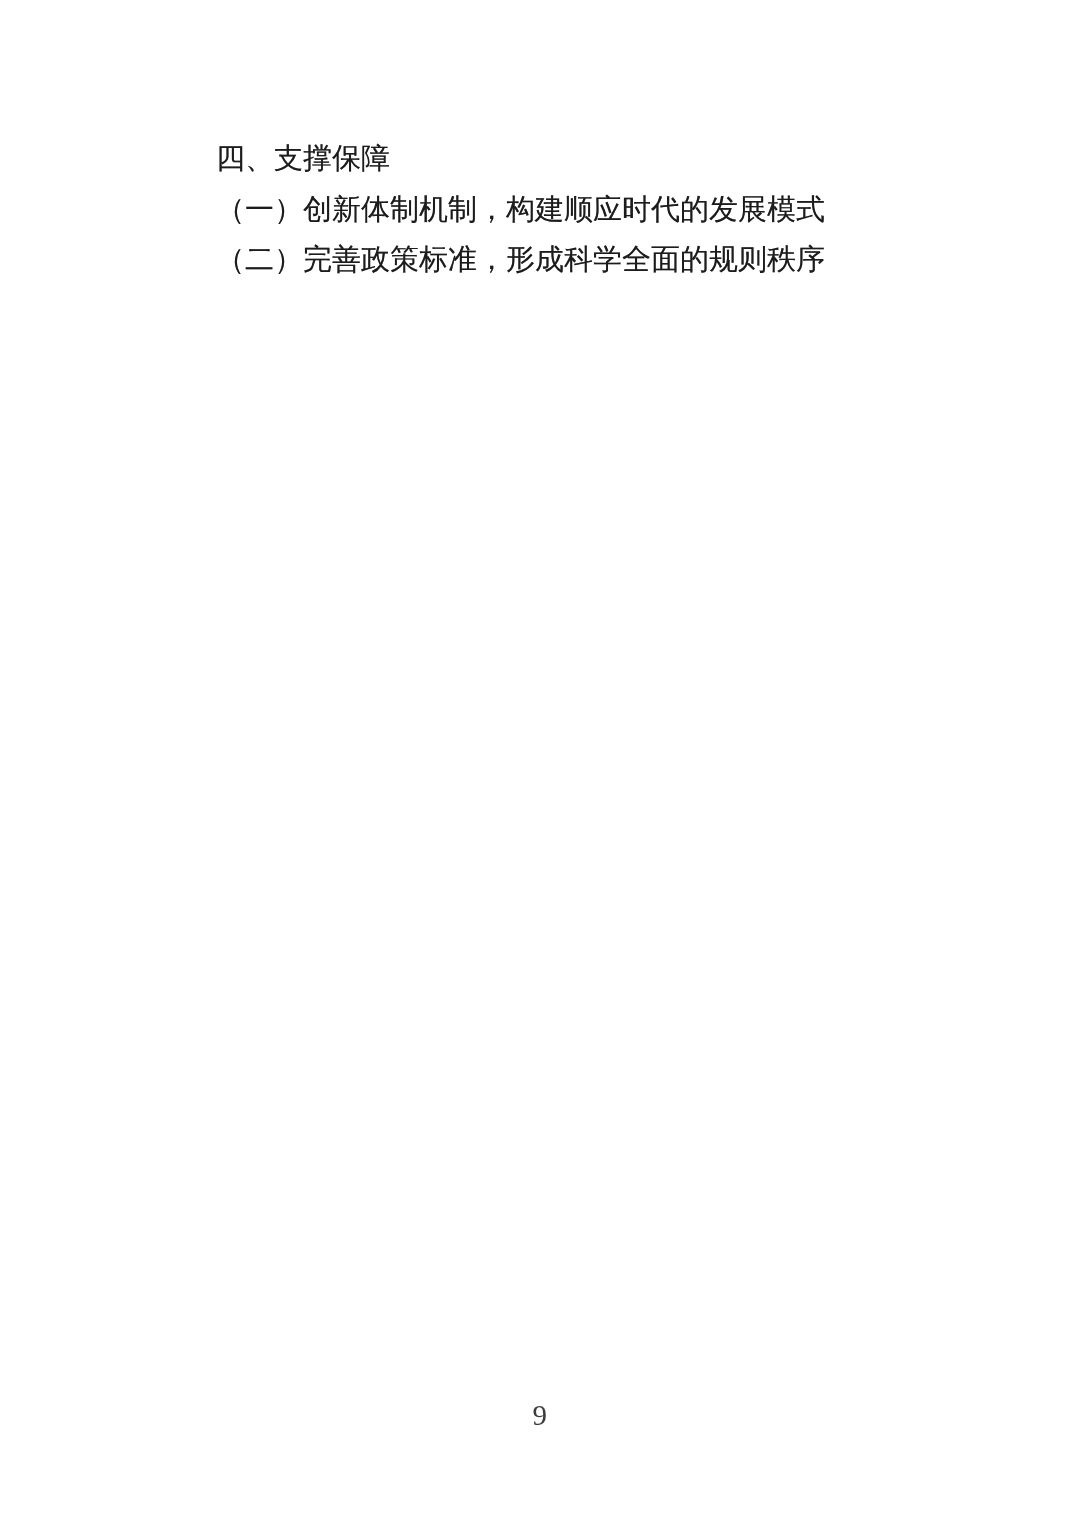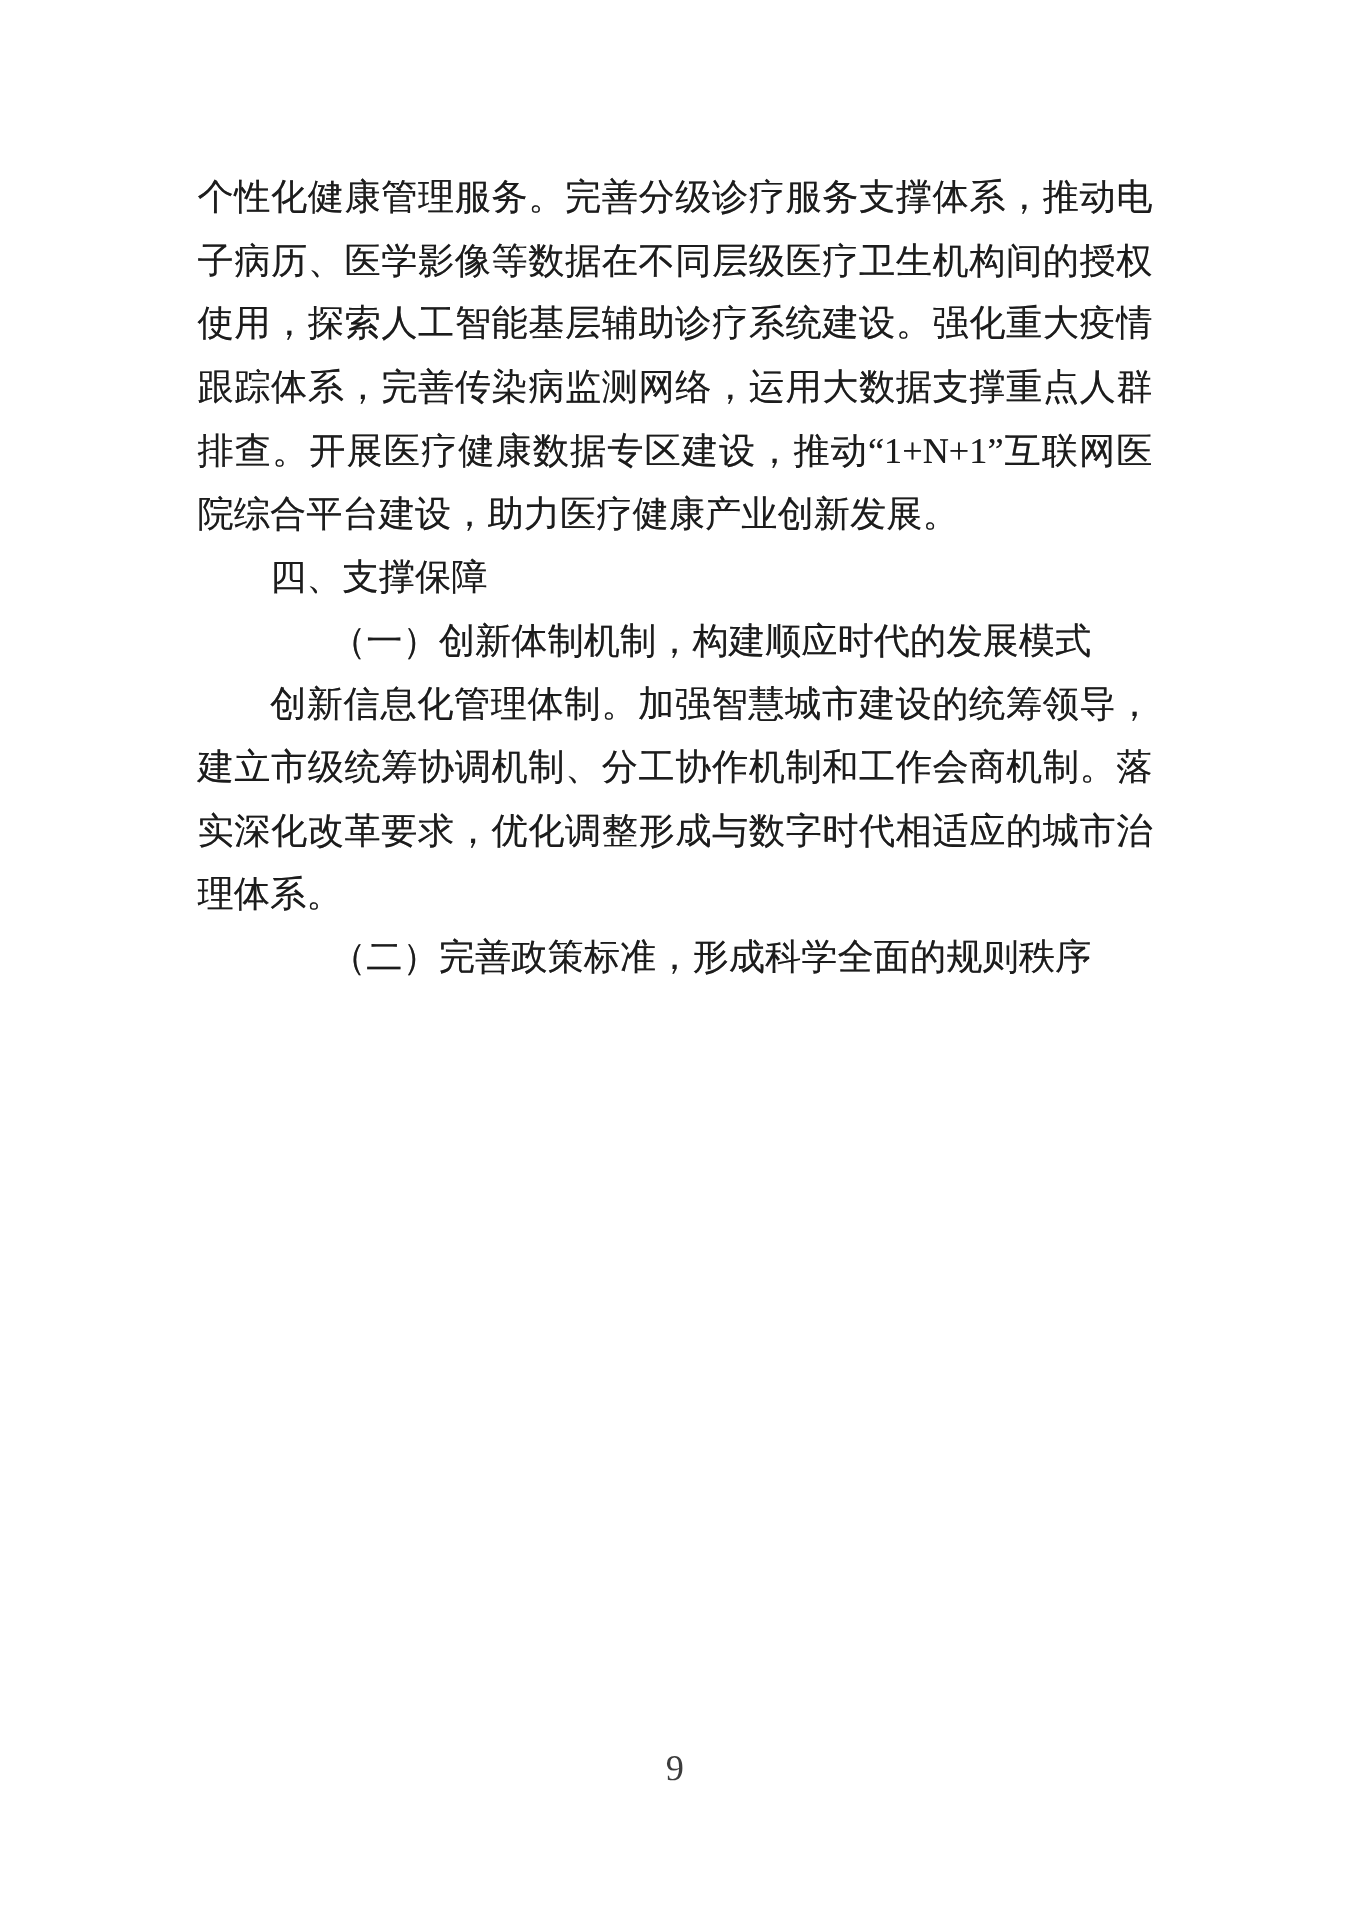--- a/index.html
+++ b/index.html
@@ -30,43 +30,40 @@
   .para { margin: 0; }
   .para.indent { text-indent: 2em; }
   
   .run.bold, .para.heading .run {
     font-weight: 400;
     font-family: "Liberation Sans", "DejaVu Sans", sans-serif;
   }
   
   .para.subheading .run {
     font-weight: 400;
-    margin-left: 48px;
   }
   .page-footer {
     position: absolute;
     left: 0;
     top: 1399px;
     width: 100%;
     text-align: center;
   }
   .page-number {
     font-size: 29px;
     color: #3c3c3c;
     font-family: "Liberation Serif", "DejaVu Serif", serif;
     letter-spacing: 0.5px;
   }
 </style>
 </head>
 <body>
 
 <div class="page">
   <main class="text-block" id="paragraphs">
-      <p class="para body"><span class="run">个性化健康管理服务。完善分级诊疗服务支撑体系，推动电子病历、医学影像等数据在不同层级医疗卫生机构间的授权使用，探索人工智能基层辅助诊疗系统建设。强化重大疫情跟踪体系，完善传染病监测网络，运用大数据支撑重点人群排查。开展医疗健康数据专区建设，推动“1+N+1”互联网医院综合平台建设，助力医疗健康产业创新发展。</span></p>
       <p class="para heading indent"><span class="run bold">四、支撑保障</span></p>
       <p class="para subheading indent"><span class="run">（一）创新体制机制，构建顺应时代的发展模式</span></p>
-      <p class="para body indent"><span class="run bold">创新信息化管理体制。</span><span class="run">加强智慧城市建设的统筹领导，建立市级统筹协调机制、分工协作机制和工作会商机制。落实深化改革要求，优化调整形成与数字时代相适应的城市治理体系。</span></p>
       <p class="para subheading indent"><span class="run">（二）完善政策标准，形成科学全面的规则秩序</span></p>
     </main>
   <footer class="page-footer">
     <span class="page-number">9</span>
   </footer>
 </div>
 
 </body></html>

